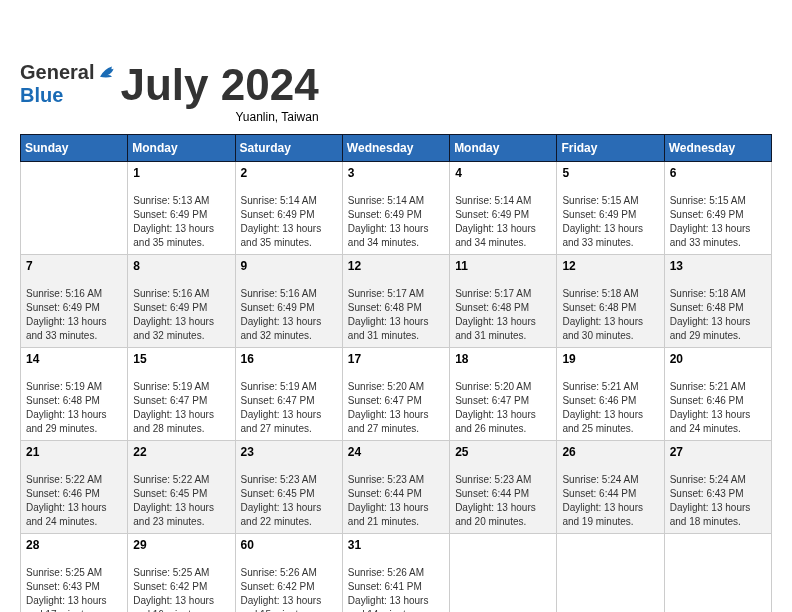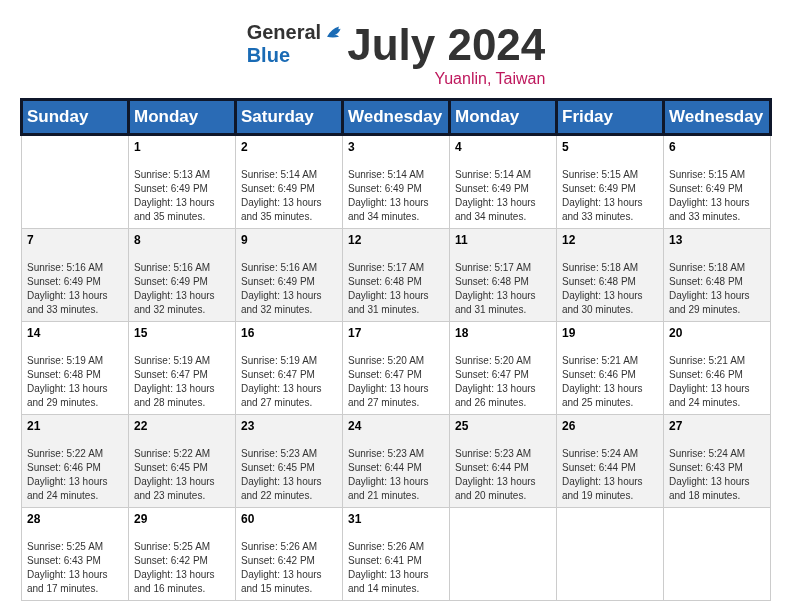--- a/index.html
+++ b/index.html
@@ -5,23 +5,24 @@
     * { box-sizing: border-box; margin: 0; padding: 0; }
     body {
       font-family: Arial, sans-serif;
       background: #fff;
       width: 792px;
       min-height: 612px;
       padding: 20px;
     }
     .header {
       display: flex;
-      justify-content: center;
+      justify-content: flex-start;
       align-items: flex-start;
       margin-bottom: 10px;
+      margin-top: 40px;
     }
     .logo {
       display: flex;
       align-items: center;
     }
     .logo-text {
       display: flex;
       flex-direction: column;
       line-height: 1.1;
     }
@@ -42,36 +43,36 @@
     }
     .title-section {
       text-align: right;
     }
     .month-year {
       font-size: 44px;
       font-weight: bold;
       color: #333;
     }
     .location {
-      font-size: 16px;
-      color: #be185d;
+      font-size: 12px;
+      color: #000000;
     }
     table {
       width: 100%;
       border-collapse: collapse;
       font-size: 11px;
     }
     thead tr th {
       background-color: #2a6bb5;
       color: #fff;
       padding: 6px 4px;
       text-align: left;
-      font-size: 17px;
-      font-weight: bold;
-      border: 3px solid #0f172a;
+      font-size: 12px;
+      font-weight: bold;
+      border: 1px solid #0f172a;
     }
     tbody tr td {
       border: 1px solid #ccc;
       padding: 4px 5px;
       vertical-align: top;
       width: 107px;
       min-height: 70px;
     }
     tbody tr td.empty {
       background: #f9f9f9;

